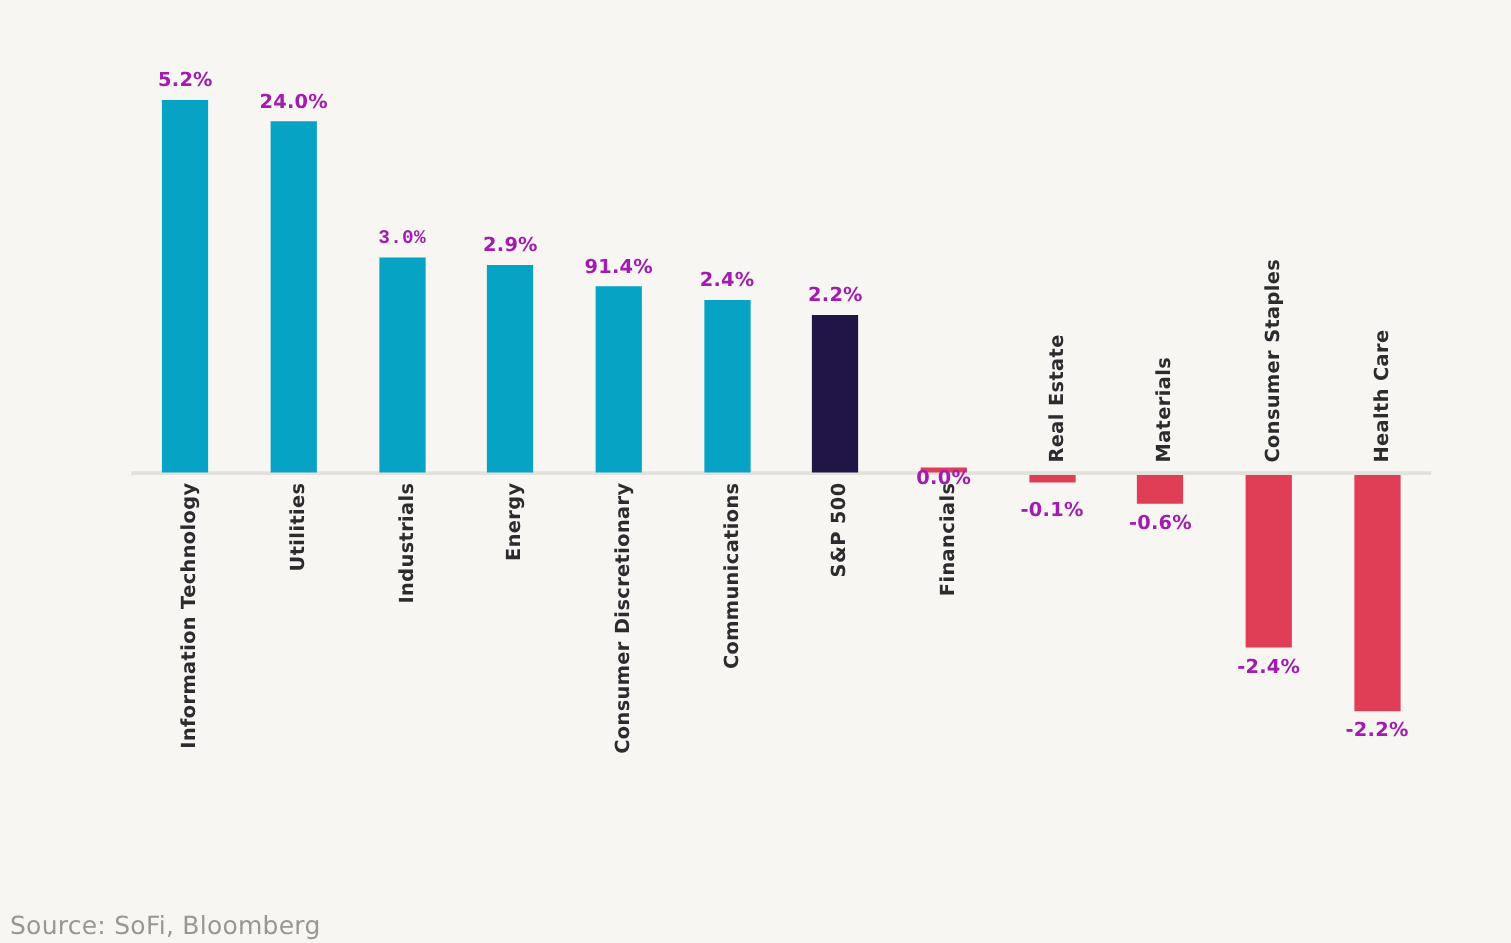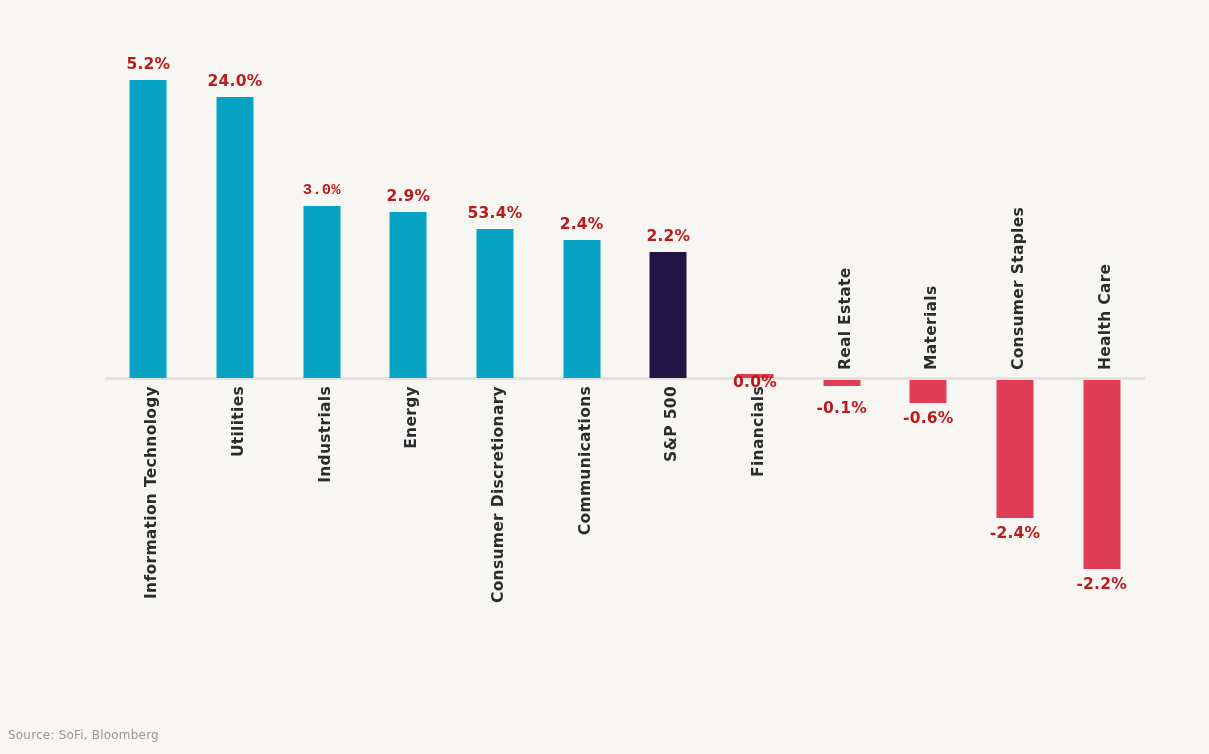--- a/index.html
+++ b/index.html
@@ -54,21 +54,21 @@
     transform: translateX(-50%);
     width: 37px;
   }
 
   .value-label {
     position: absolute;
     left: 50%;
     transform: translateX(-50%);
     font-size: 15.5px;
     font-weight: bold;
-    color: #b91c1c;
+    color: #a21caf;
     white-space: nowrap;
     letter-spacing: 0.2px;
     text-align: right;
   }
   
 
   .rot-wrap {
     position: absolute;
     left: 50%;
     width: 0;
@@ -83,21 +83,21 @@
     font-weight: bold;
     color: #2c2c2e;
     white-space: nowrap;
     letter-spacing: 0.3px;
   }
 
   #source-note {
     position: absolute;
     left: 8px;
     top: 728px;
-    font-size: 12px;
+    font-size: 20px;
     color: #9a9790;
     letter-spacing: 0.2px;
   }
 </style>
 </head>
 <body>
 
 <div id="chart-root">
 
   <div id="plot-area">
@@ -126,21 +126,21 @@
         </div>
         <div class="bar-slot" style="left: 260px; width: 86.6667px;">
           <div class="bar" style="background: rgb(7, 163, 196); width: 37px; top: 211.83px; height: 166.17px;"></div>
           <div class="value-label" style="top: 186.83px;">2.9%</div>
           <div class="rot-wrap" style="top: 0px;">
             <span style="left: -6px; top: 386px; transform-origin: 0px 0px; transform: rotate(-90deg) translateX(-100%);">Energy</span>
           </div>
         </div>
         <div class="bar-slot" style="left: 346.667px; width: 86.6667px;">
           <div class="bar" style="background: rgb(7, 163, 196); width: 37px; top: 229.02px; height: 148.98px;"></div>
-          <div class="value-label" style="top: 204.02px;">53.4%</div>
+          <div class="value-label" style="top: 204.02px;">91.4%</div>
           <div class="rot-wrap" style="top: 0px;">
             <span style="left: -6px; top: 386px; transform-origin: 0px 0px; transform: rotate(-90deg) translateX(-100%);">Consumer Discretionary</span>
           </div>
         </div>
         <div class="bar-slot" style="left: 433.333px; width: 86.6667px;">
           <div class="bar" style="background: rgb(7, 163, 196); width: 37px; top: 240.48px; height: 137.52px;"></div>
           <div class="value-label" style="top: 215.48px;">2.4%</div>
           <div class="rot-wrap" style="top: 0px;">
             <span style="left: -6px; top: 386px; transform-origin: 0px 0px; transform: rotate(-90deg) translateX(-100%);">Communications</span>
           </div>

